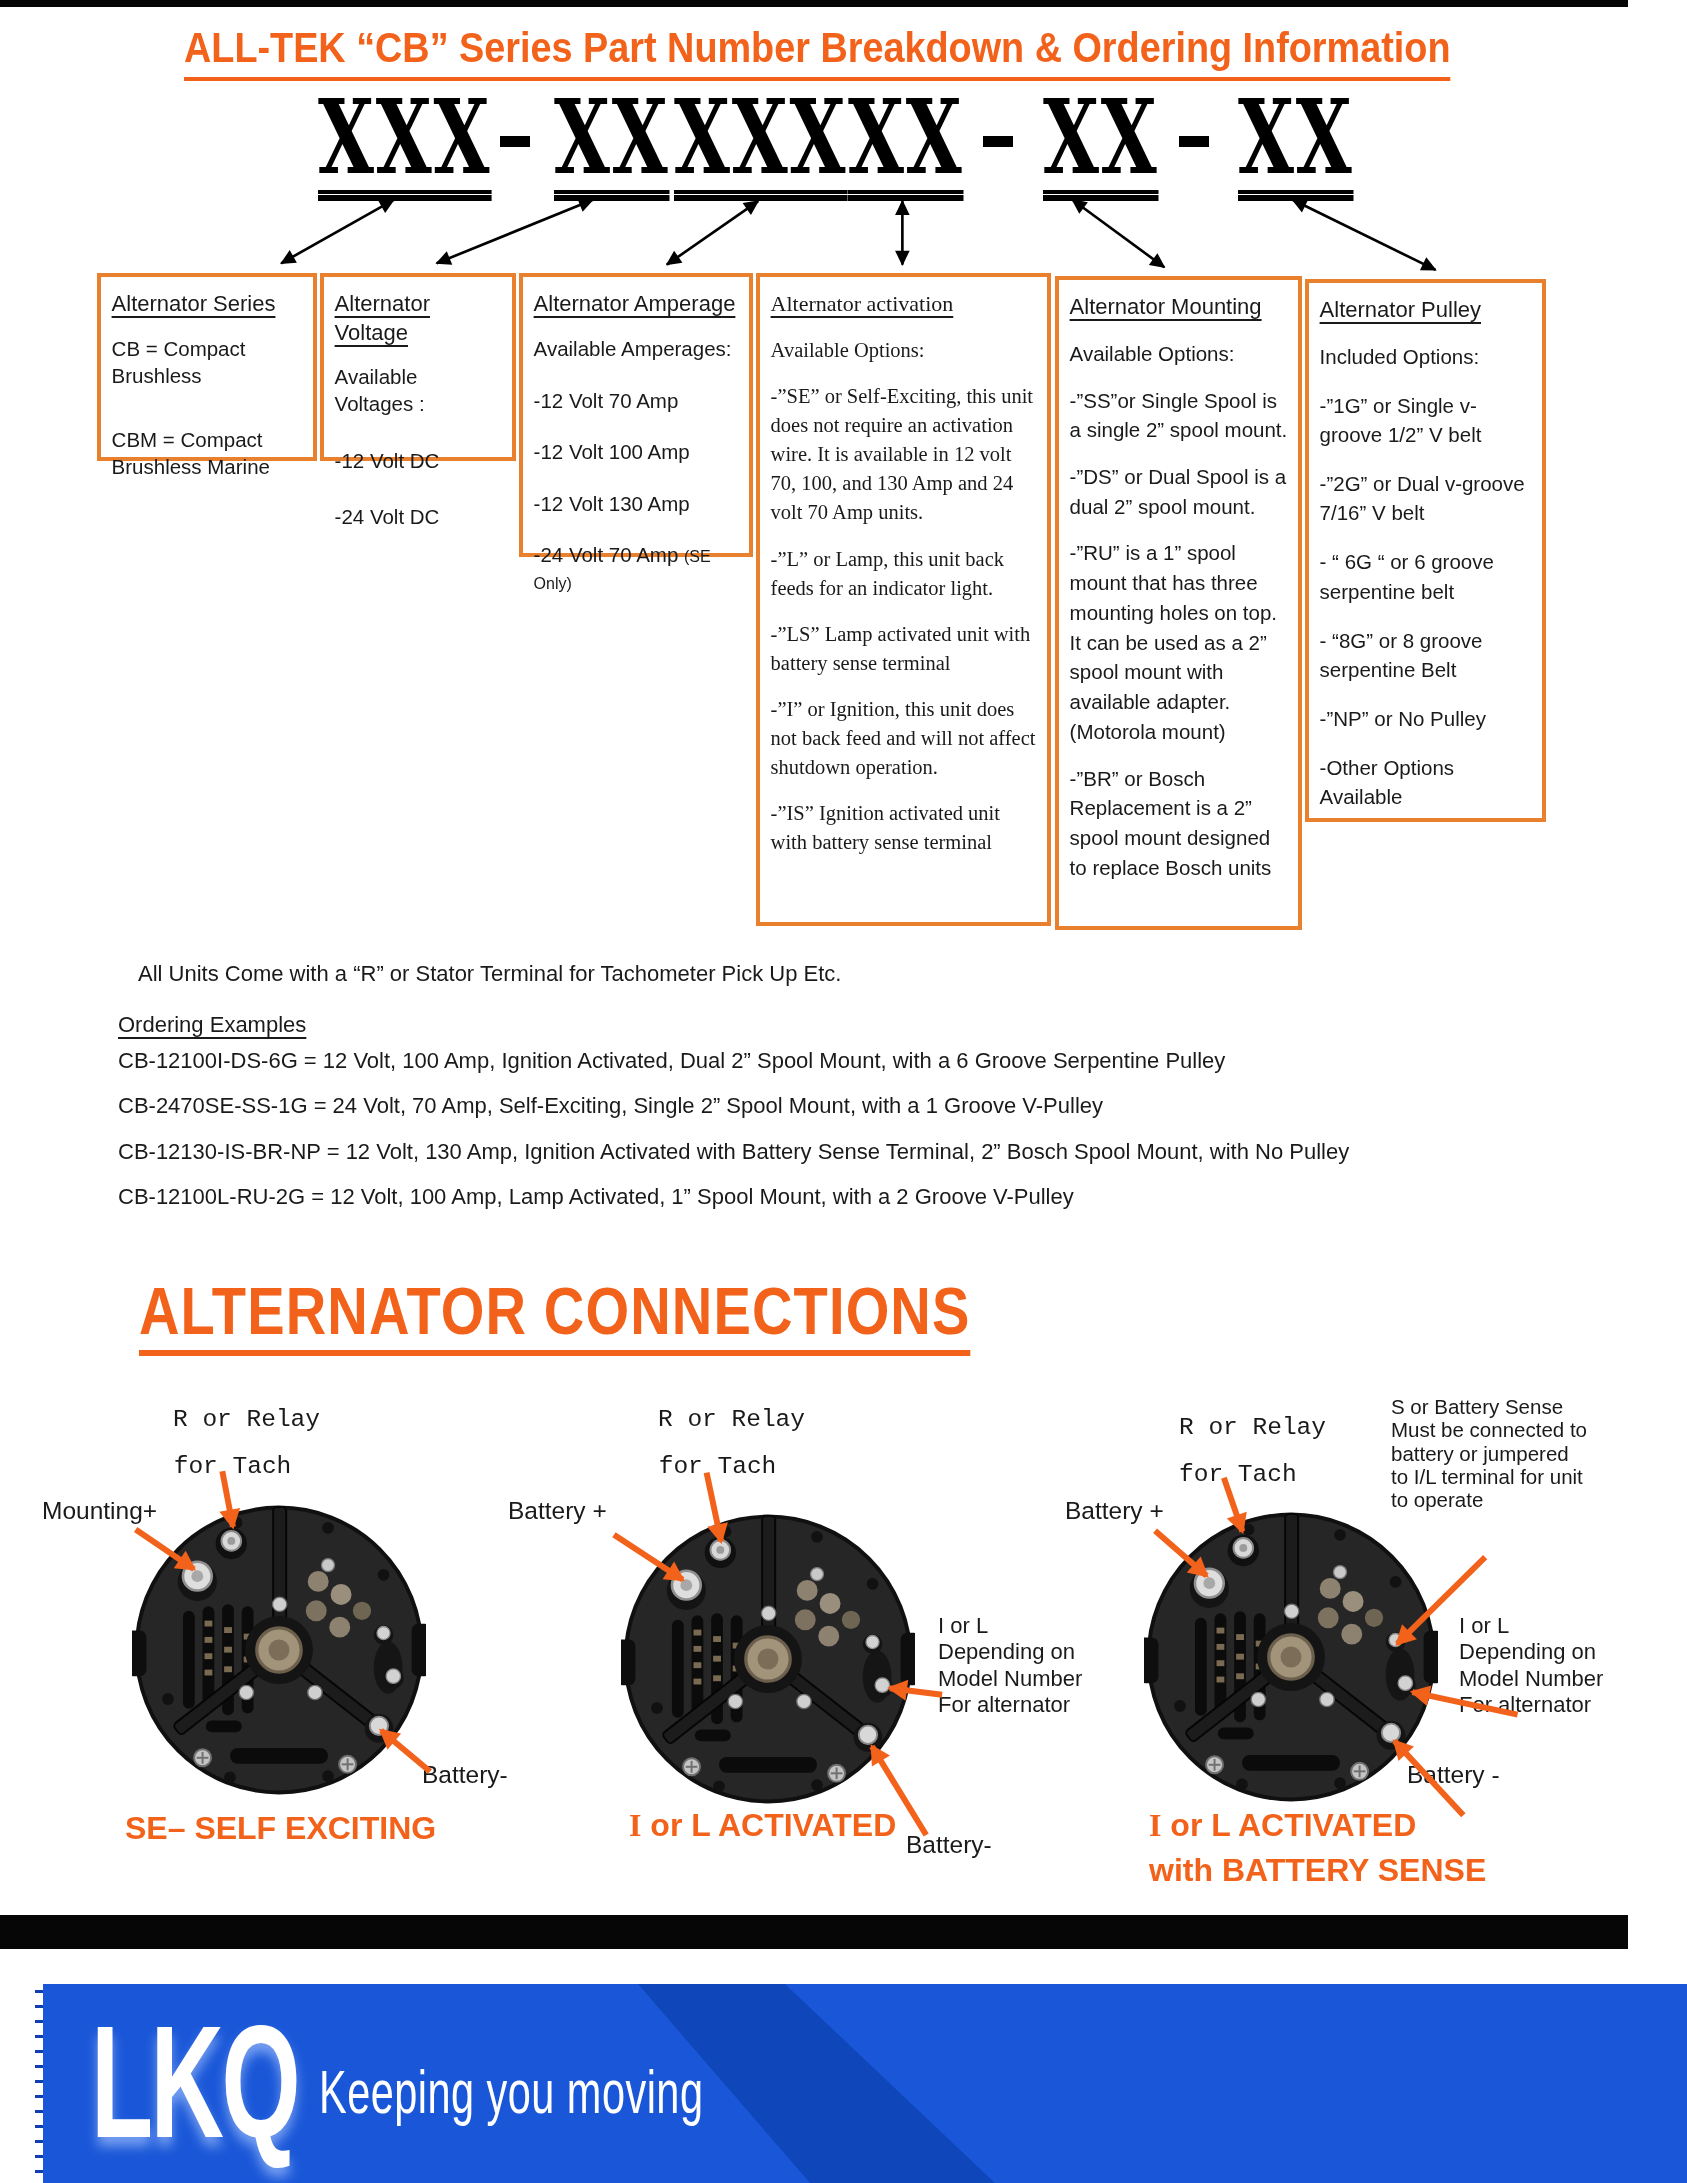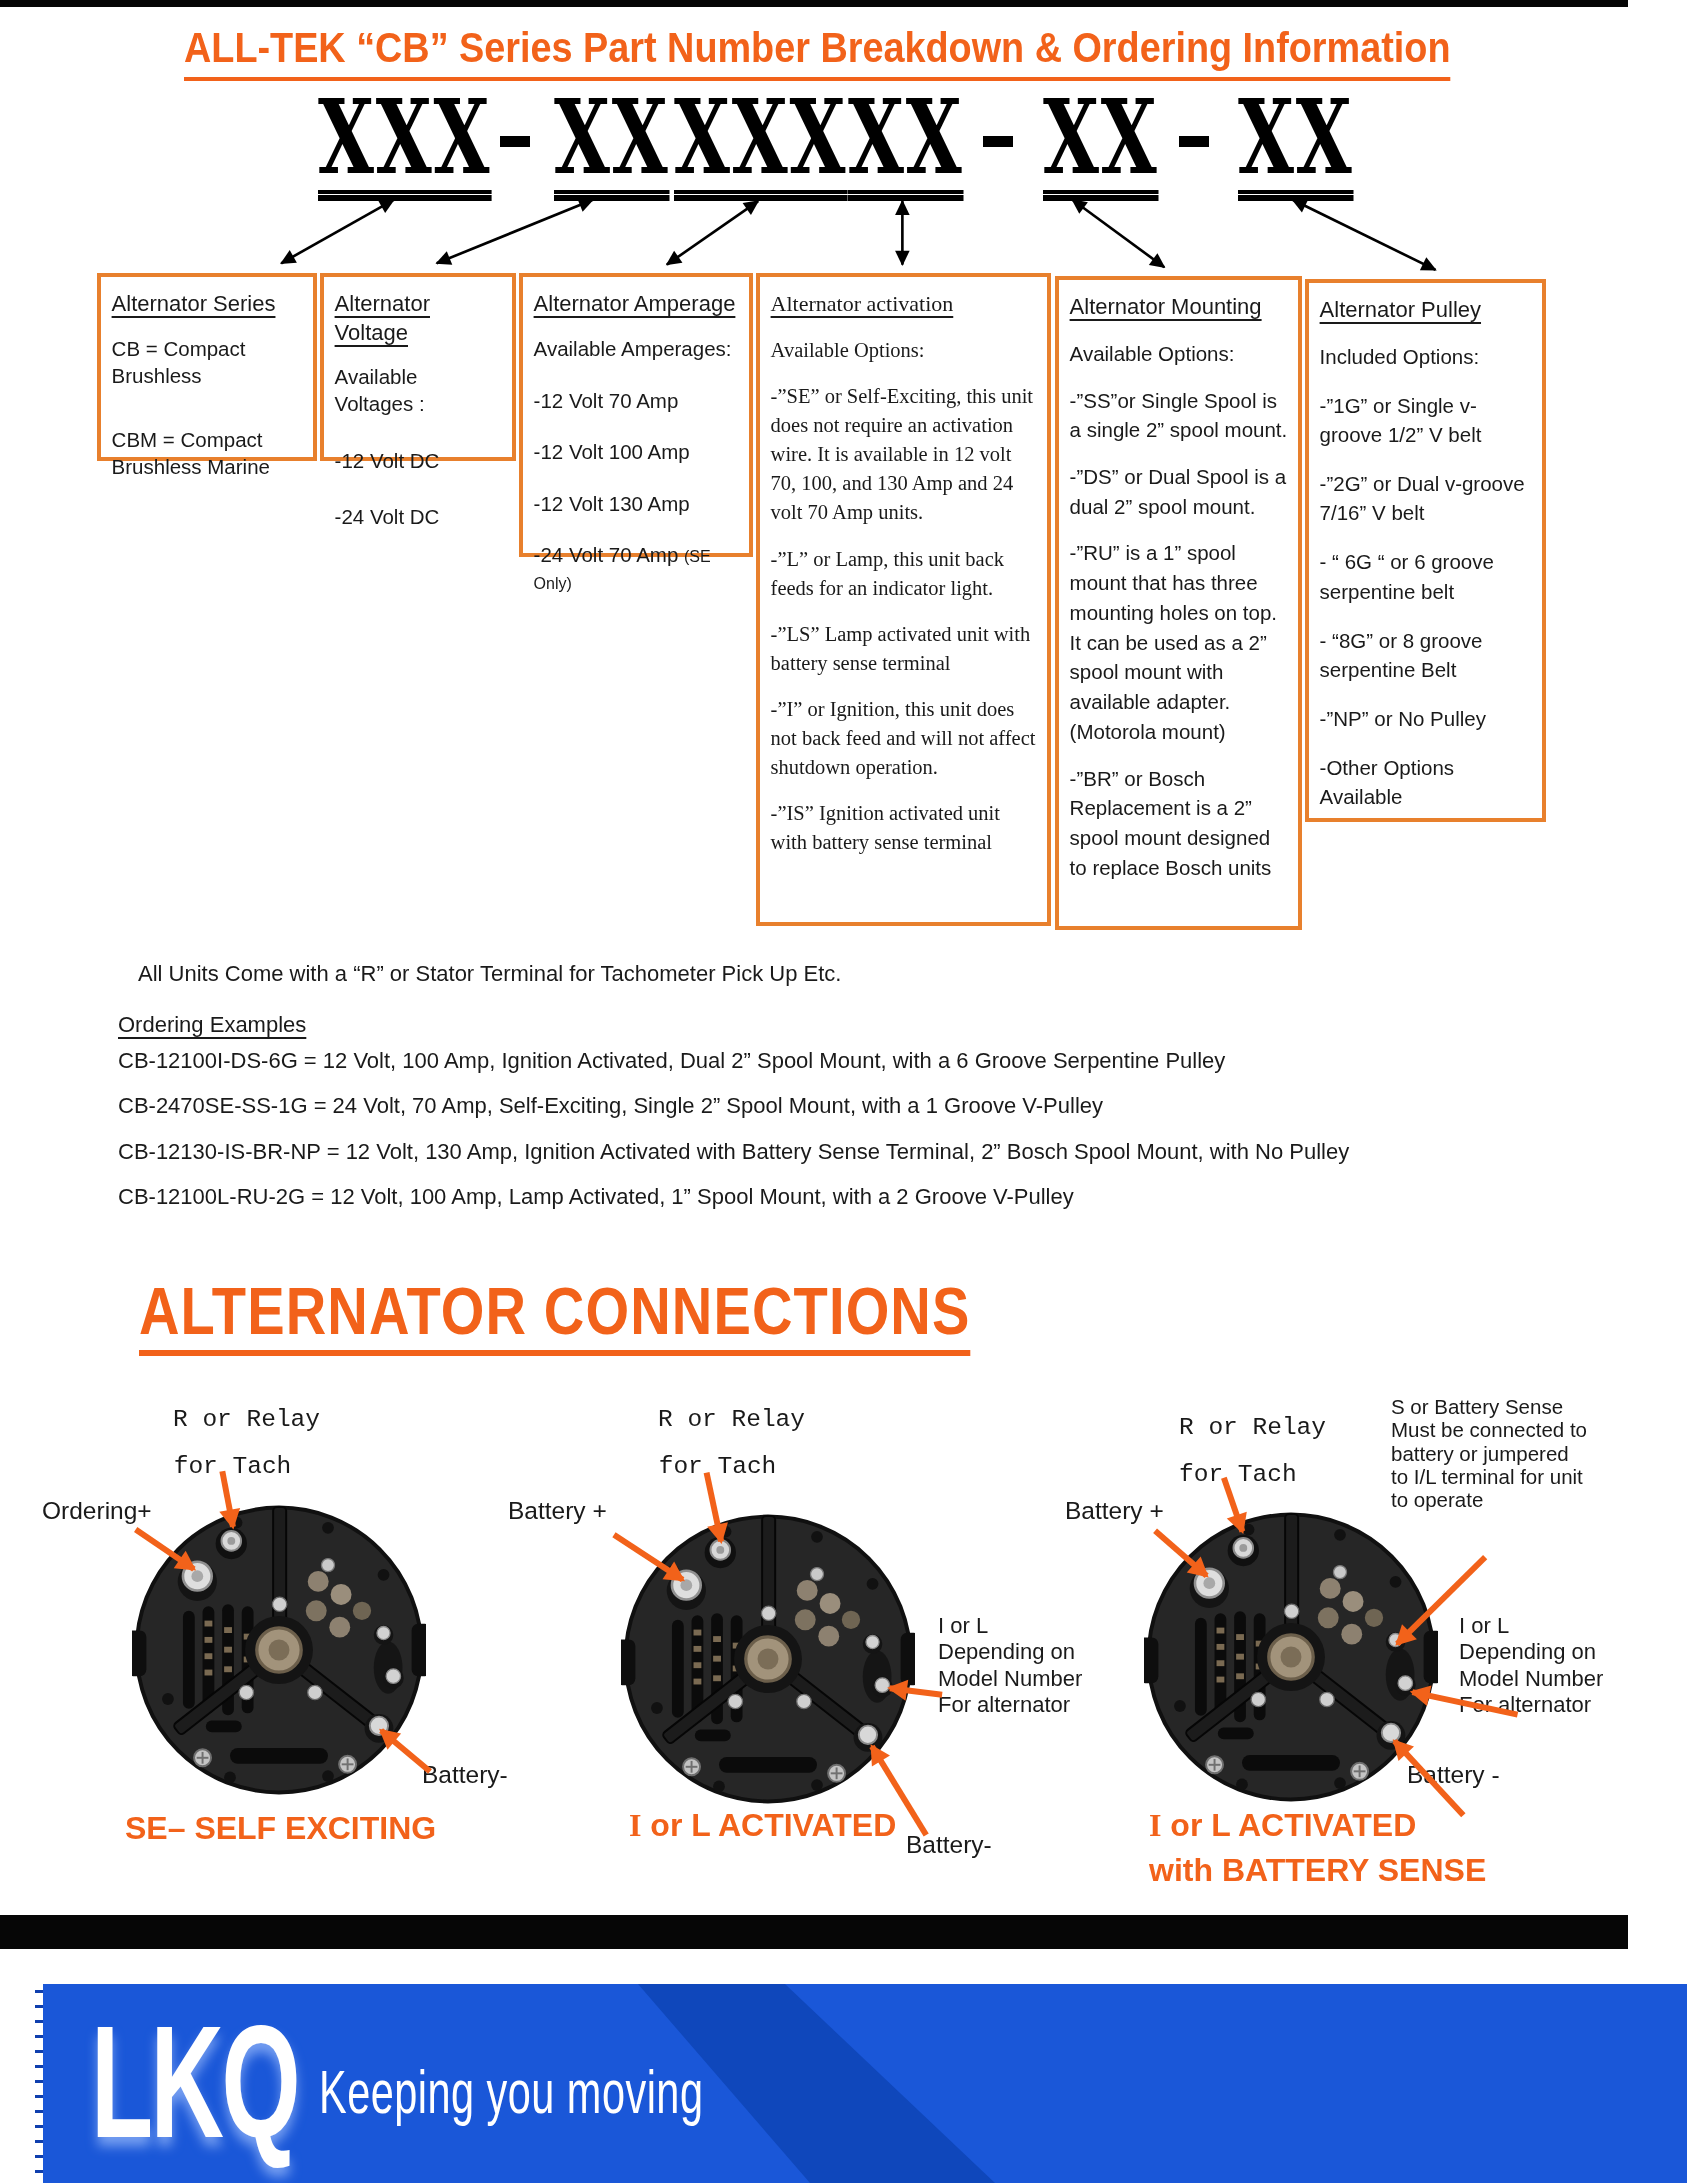--- a/index.html
+++ b/index.html
@@ -239,21 +239,21 @@
       <use href="#alt-sym"></use>
     </svg>
   <svg class="altfig" style="left:1144px;top:1510px;" viewBox="0 0 450 450">
       <use href="#alt-sym"></use>
     </svg>
 
   <div class="lbl lbl-c" style="left:173px;top:1397px;width:119px;">
     <div>R or Relay</div>
     <div>for Tach</div>
   </div>
-  <div class="lbl" style="left:42px;top:1497px;">Ordering+</div>
+  <div class="lbl" style="left:42px;top:1497px;">Mounting+</div>
   <div class="lbl" style="left:422px;top:1761px;">Battery-</div>
   <div class="cap" style="left:125px;top:1810px;">SE– SELF EXCITING</div>
 
   <div class="lbl lbl-c" style="left:658px;top:1397px;width:119px;">
     <div>R or Relay</div>
     <div>for Tach</div>
   </div>
   <div class="lbl" style="left:508px;top:1497px;">Battery +</div>
   <div class="lbl lbl-multi" style="left:938px;top:1613px;">
     <div>I or L</div>

